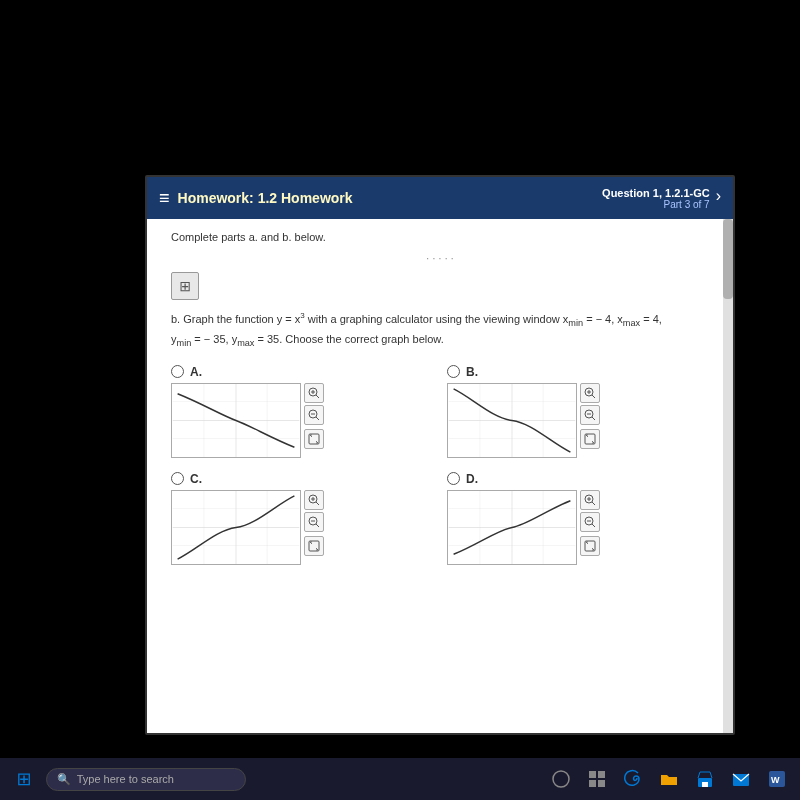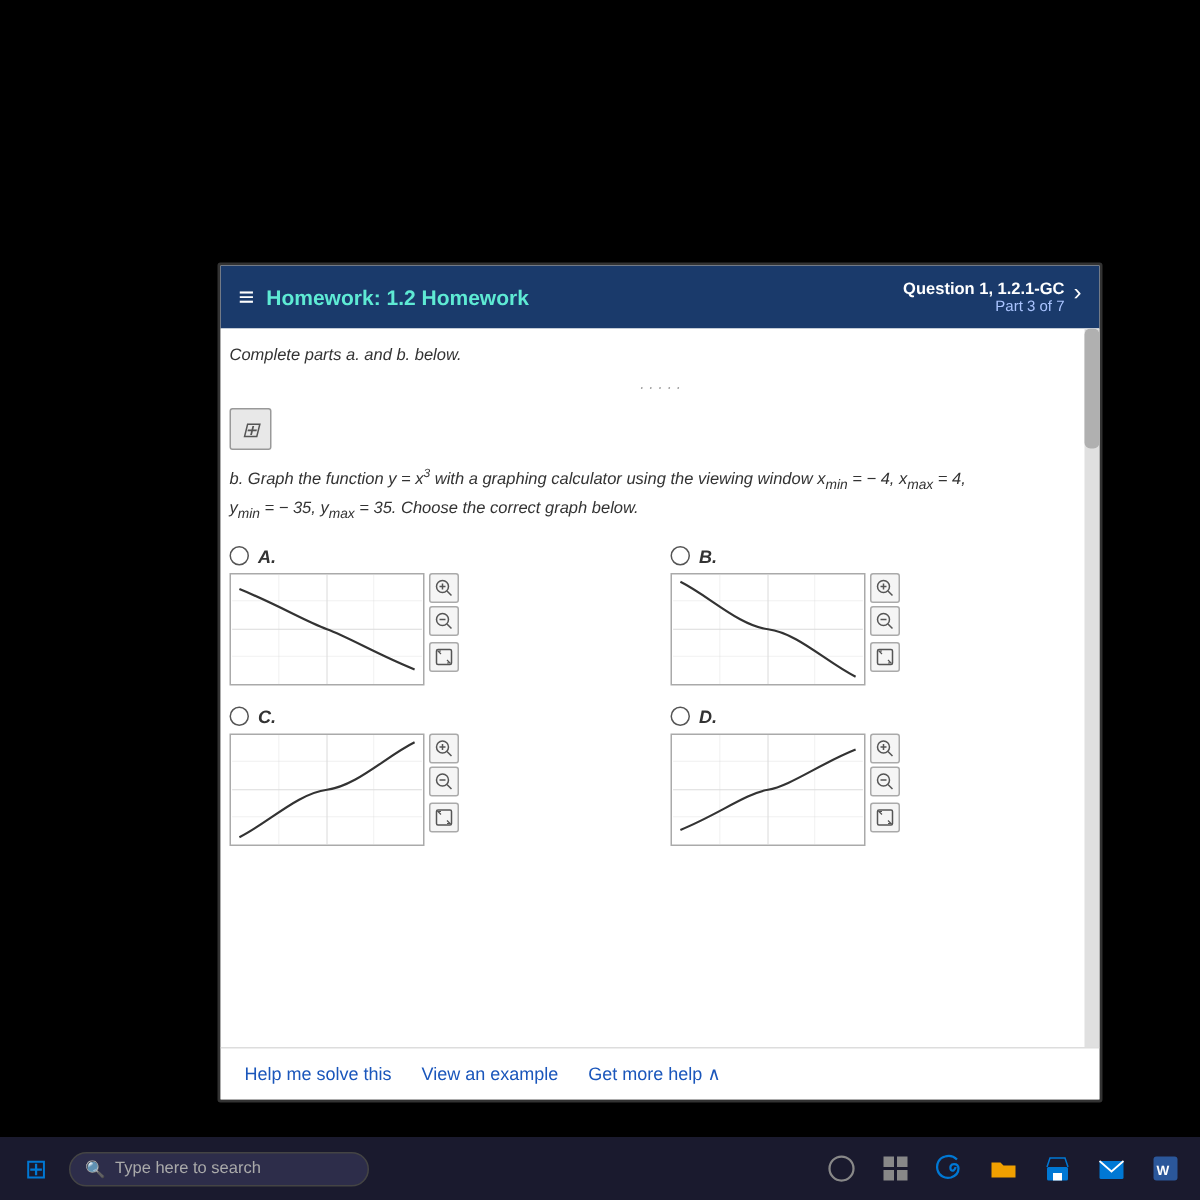--- a/index.html
+++ b/index.html
@@ -41,21 +41,21 @@
       display: flex;
       align-items: center;
       gap: 8px;
     }
     .hamburger-icon {
       color: white;
       font-size: 18px;
       cursor: pointer;
     }
     .header-title {
-      color: #5eead4;
+      color: #fef9c3;
       font-size: 14px;
       font-weight: bold;
     }
     .header-right {
       text-align: right;
     }
     .header-question {
       color: white;
       font-size: 11px;
       font-weight: bold;
@@ -69,23 +69,22 @@
       font-size: 16px;
       margin-left: 6px;
       cursor: pointer;
     }
 
     
     .content-area {
       background: white;
       flex: 1;
       overflow-y: auto;
-      padding: 12px 6px;
+      padding: 12px 24px;
       position: relative;
-      font-style: italic;
     }
 
     .complete-text {
       font-size: 11px;
       color: #333;
       margin-bottom: 10px;
     }
 
     .dots-indicator {
       text-align: center;
@@ -568,25 +567,20 @@
 
     </div>
 
 
     <div class="scrollbar">
       <div class="scrollbar-thumb"></div>
     </div>
 
   </div>
 
-  <div class="bottom-bar">
-    <span class="bottom-btn">Help me solve this</span>
-    <span class="bottom-btn">View an example</span>
-    <span class="bottom-btn-outline">Get more help ∧</span>
-  </div>
 
 </div>
 
 <div class="taskbar">
   <div class="taskbar-start">
     <span class="windows-logo">⊞</span>
   </div>
   <div class="taskbar-search">
     <span class="search-icon-tb">🔍</span>
     <span class="search-text-tb">Type here to search</span>

